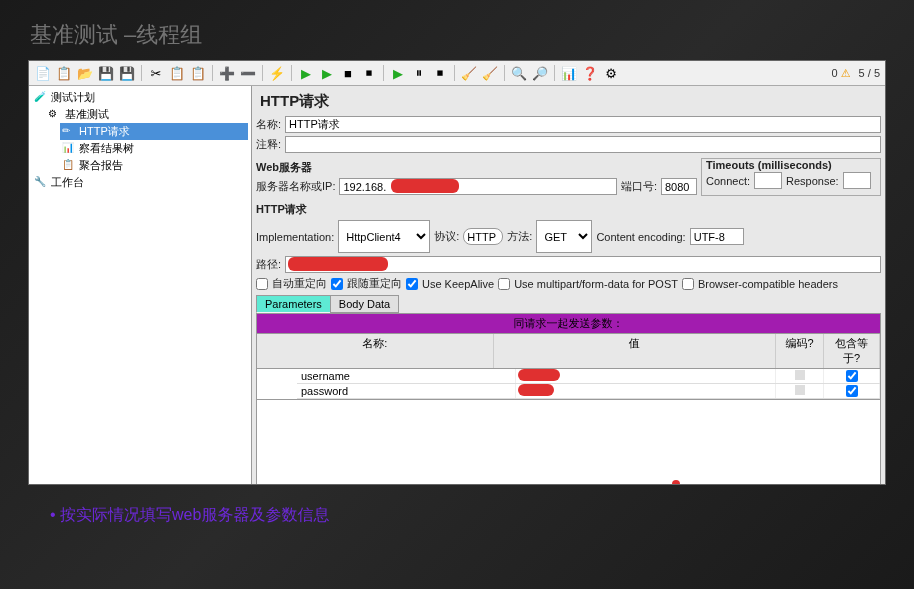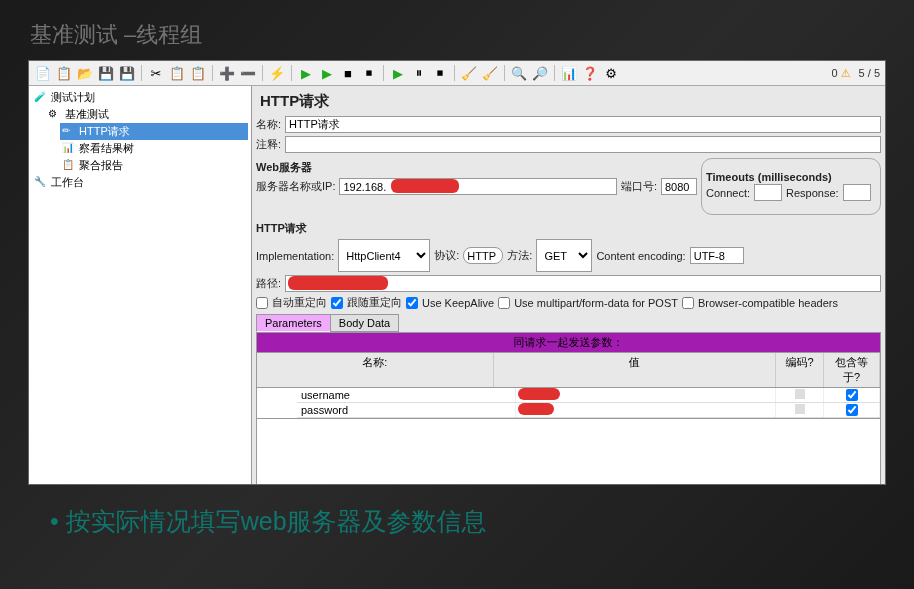--- a/index.html
+++ b/index.html
@@ -22,32 +22,32 @@
 .form-row { display: flex; align-items: center; margin: 3px 0; gap: 4px; }
 .form-label { font-size: 11px; color: #222; }
 .text-input { border: 1px solid #999; background: #fff; height: 17px; padding: 1px 3px; font-size: 11px; }
 .section-title { font-size: 11px; font-weight: bold; margin-top: 4px; color: #222; }
 .fieldset { border: 1px solid #aaa; margin: 2px 0; padding: 3px 5px; }
 .select-box { border: 1px solid #999; background: #fff; height: 33px; font-size: 11px; padding: 0 3px; }
 .checkbox { width: 12px; height: 12px; }
 .redacted { background: #e03030; height: 14px; border-radius: 6px; }
 .tabs { display: flex; margin-top: 4px; }
 .tab { border: 1px solid #999; background: #e0e0e0; padding: 2px 8px; font-size: 11px; margin-right: -1px; }
-.tab.active { background: #f0abfc; border-bottom-color: #f5f5f5; text-align: center; }
+.tab.active { background: #5eead4; border-bottom-color: #f5f5f5; text-align: center; }
 .param-table { border: 1px solid #999; background: #fff; width: 100%; font-size: 11px; }
 .param-header { background: #e8e8e8; border-bottom: 1px solid #999; display: flex; }
 .param-header > div { border-right: 1px solid #ccc; padding: 2px 4px; text-align: center; }
 .param-row { display: flex; border-bottom: 1px solid #ddd; margin-left: 40px; }
 .param-row > div { border-right: 1px solid #eee; padding: 1px 4px; height: 14px; }
 .col-name { flex: 1; }
 .col-value { flex: 1.2; }
 .col-enc { width: 48px; text-align: center; }
 .col-inc { width: 56px; text-align: center; }
 .table-title { text-align: center; padding: 2px; background: #a21caf; border-bottom: 1px solid #999; }
-.bullet-note { color: #0f766e; font-size: 25px; padding: 20px 50px; }
+.bullet-note { color: #6d28d9; font-size: 16px; padding: 20px 50px; }
 .red-dot { width: 8px; height: 8px; background: #e03030; border-radius: 50%; position: absolute; }
 .param-container { position: relative; height: 160px; background: #fff; border: 1px solid #999; border-top: none; }
 </style>
 </head>
 <body>
 
 <div class="slide-title">基准测试 –线程组</div>
 
 <div class="app-window">
   <div class="toolbar">
@@ -135,21 +135,21 @@
           <div class="form-row">
             <span class="form-label">服务器名称或IP:</span>
             <div style="position:relative; flex:1; display:flex;">
               <input class="text-input" style="flex: 1 1 0%;" value="192.168.">
               <span class="redacted" style="position:absolute; left:52px; top:1px; width:68px;"></span>
             </div>
             <span class="form-label">端口号:</span>
             <input class="text-input" style="width: 36px;" value="8080">
           </div>
         </div>
-        <div class="fieldset" style="width:180px; padding:12px 4px;border-radius:11px;">
+        <div class="fieldset" style="width:180px; padding:0 4px;">
           <div class="section-title" style="margin:0">Timeouts (milliseconds)</div>
           <div class="form-row" style="margin:1px 0">
             <span class="form-label">Connect:</span>
             <input class="text-input" style="width: 28px;">
             <span class="form-label">Response:</span>
             <input class="text-input" style="width: 28px;">
           </div>
         </div>
       </div>
 

